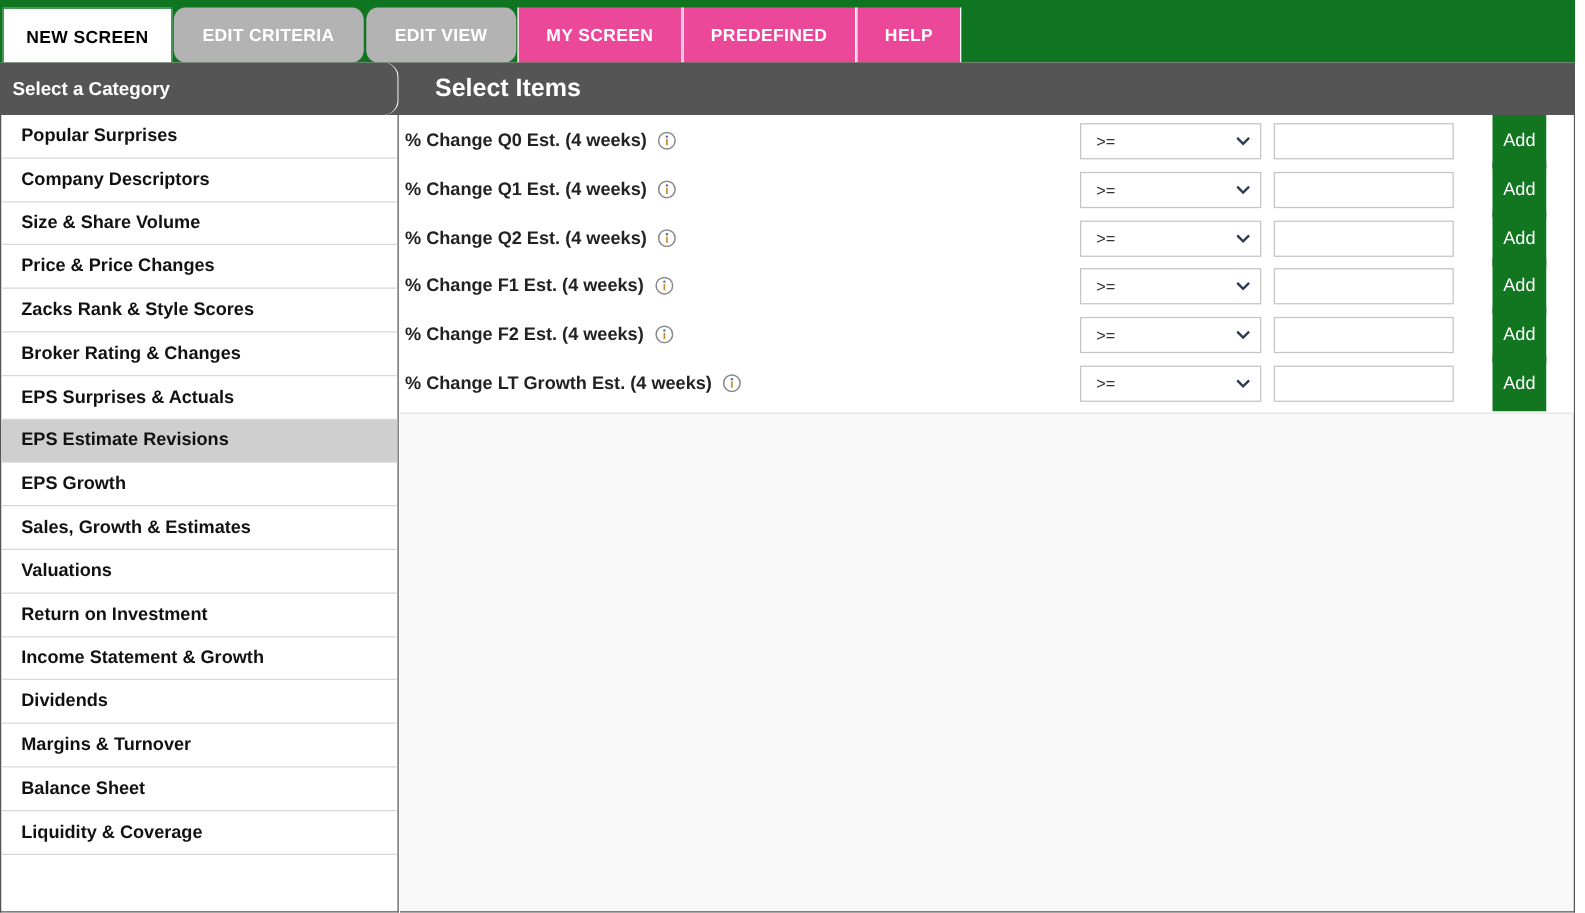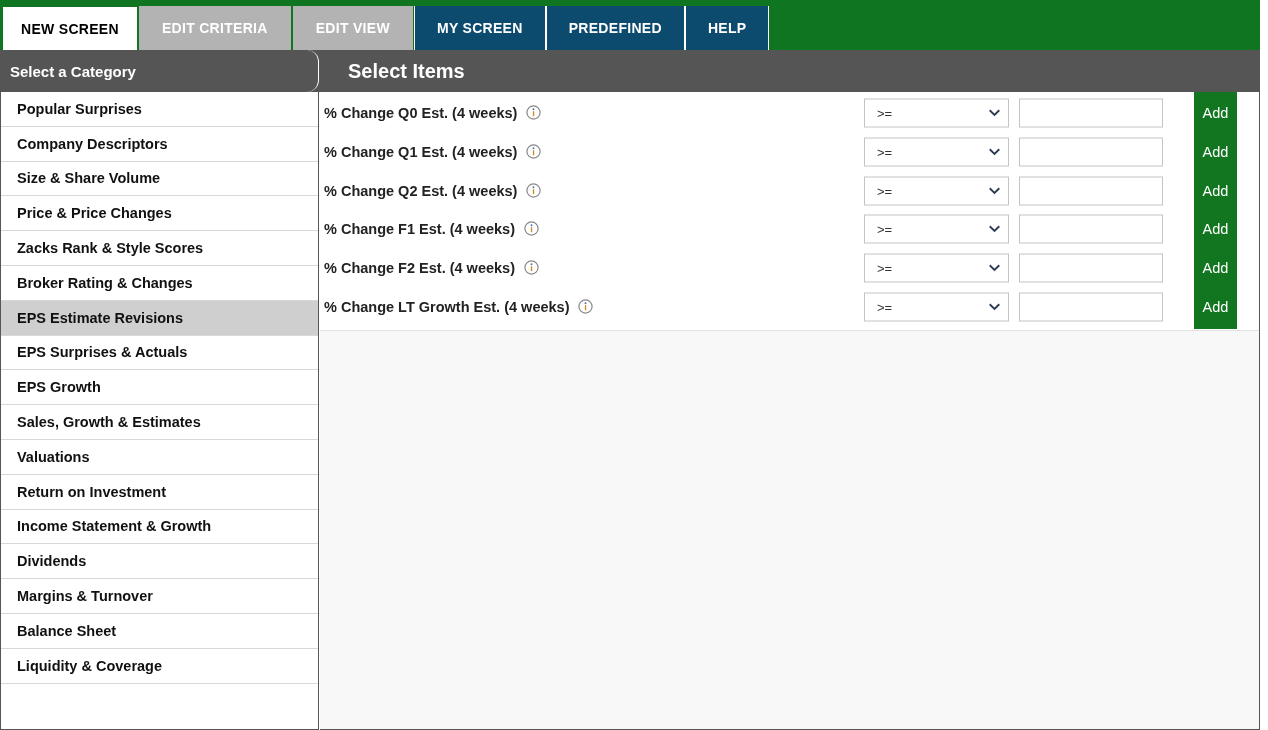--- a/index.html
+++ b/index.html
@@ -54,23 +54,24 @@
     border-bottom: none;
     padding: 0 18px;
     margin-left: 1px;
   }
   .tab.disabled {
     background: #b3b3b3;
     color: #ffffff;
     padding: 0 23px;
     border-left: 1px solid #0f7521;
     border-right: 1px solid #0f7521;
+    border-radius: 10px;
   }
   .tab.green {
-    background: #0c4a6e;
+    background: #ec4899;
     color: #ffffff;
     padding: 0 22px;
     border-left: 1px solid #ffffff;
     border-right: 1px solid #ffffff;
   }
 
   
   .headerbar {
     position: absolute;
     left: 0;
@@ -284,27 +285,27 @@
       </div>
       <div class="cat-item">
         <span>Price &amp; Price Changes</span>
       </div>
       <div class="cat-item">
         <span>Zacks Rank &amp; Style Scores</span>
       </div>
       <div class="cat-item">
         <span>Broker Rating &amp; Changes</span>
       </div>
+      <div class="cat-item">
+        <span>EPS Surprises &amp; Actuals</span>
+      </div>
       <div class="cat-item selected">
         <span>EPS Estimate Revisions</span>
       </div>
       <div class="cat-item">
-        <span>EPS Surprises &amp; Actuals</span>
-      </div>
-      <div class="cat-item">
         <span>EPS Growth</span>
       </div>
       <div class="cat-item">
         <span>Sales, Growth &amp; Estimates</span>
       </div>
       <div class="cat-item">
         <span>Valuations</span>
       </div>
       <div class="cat-item">
         <span>Return on Investment</span>

